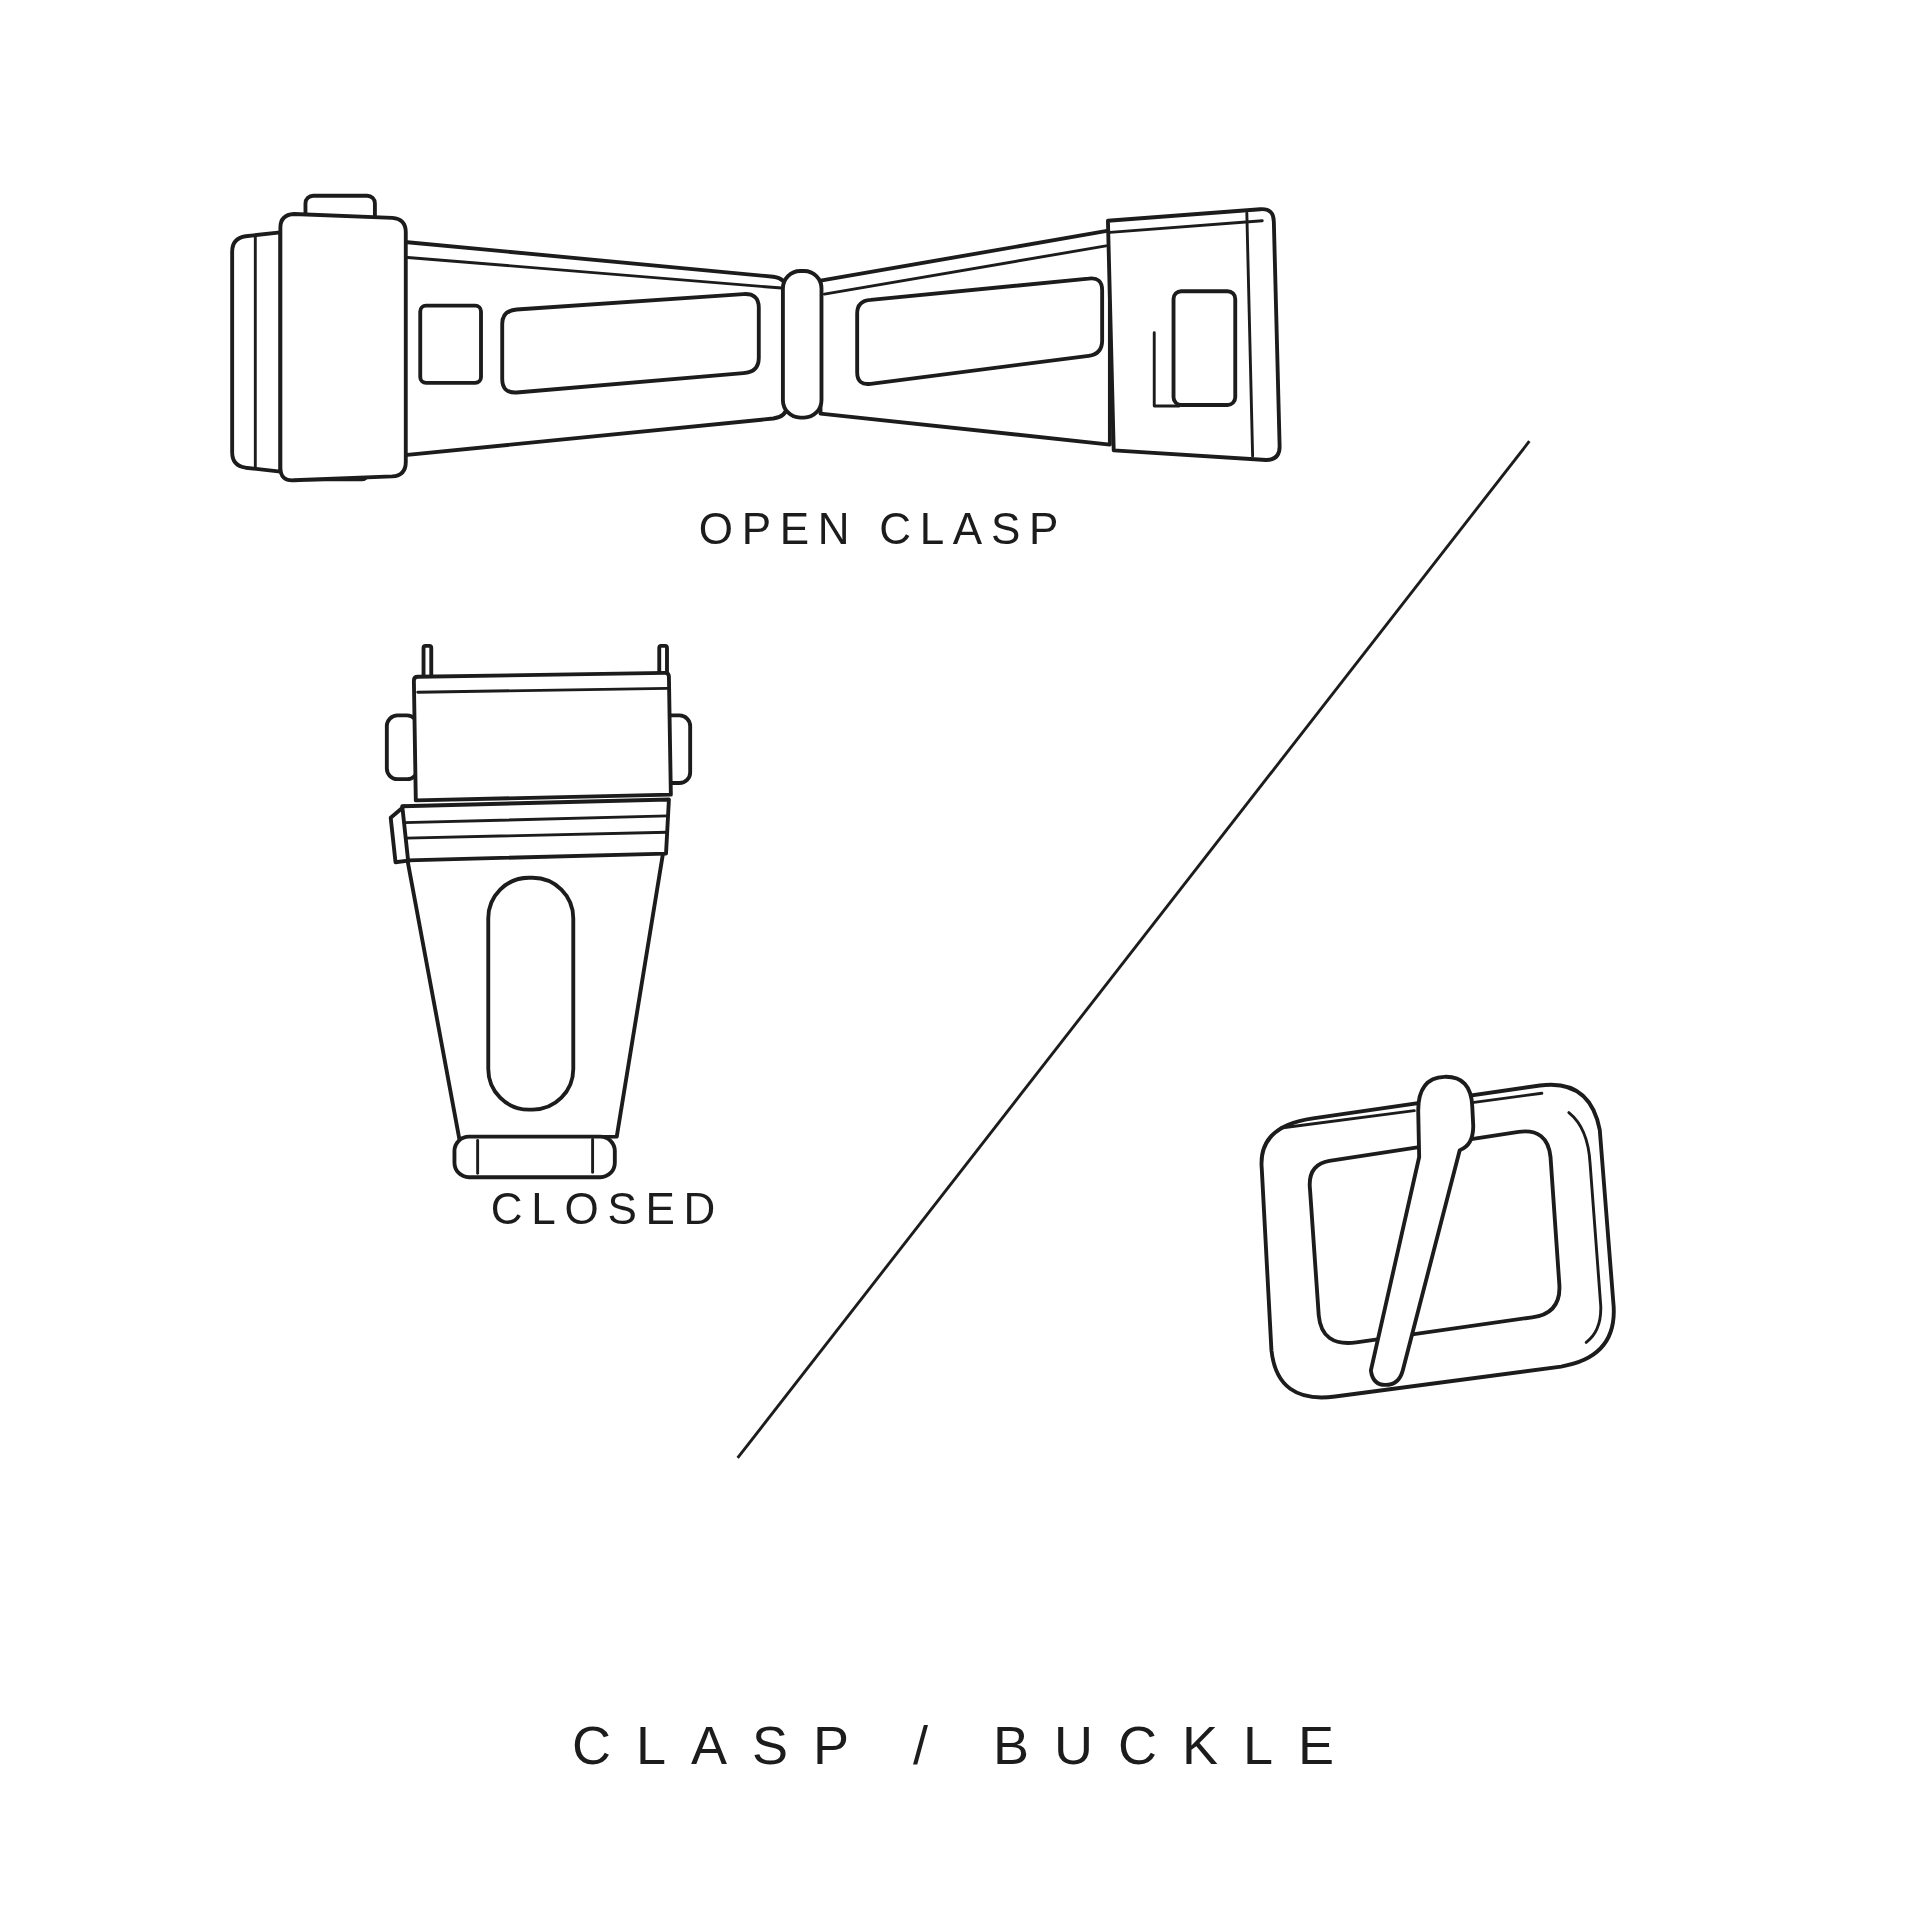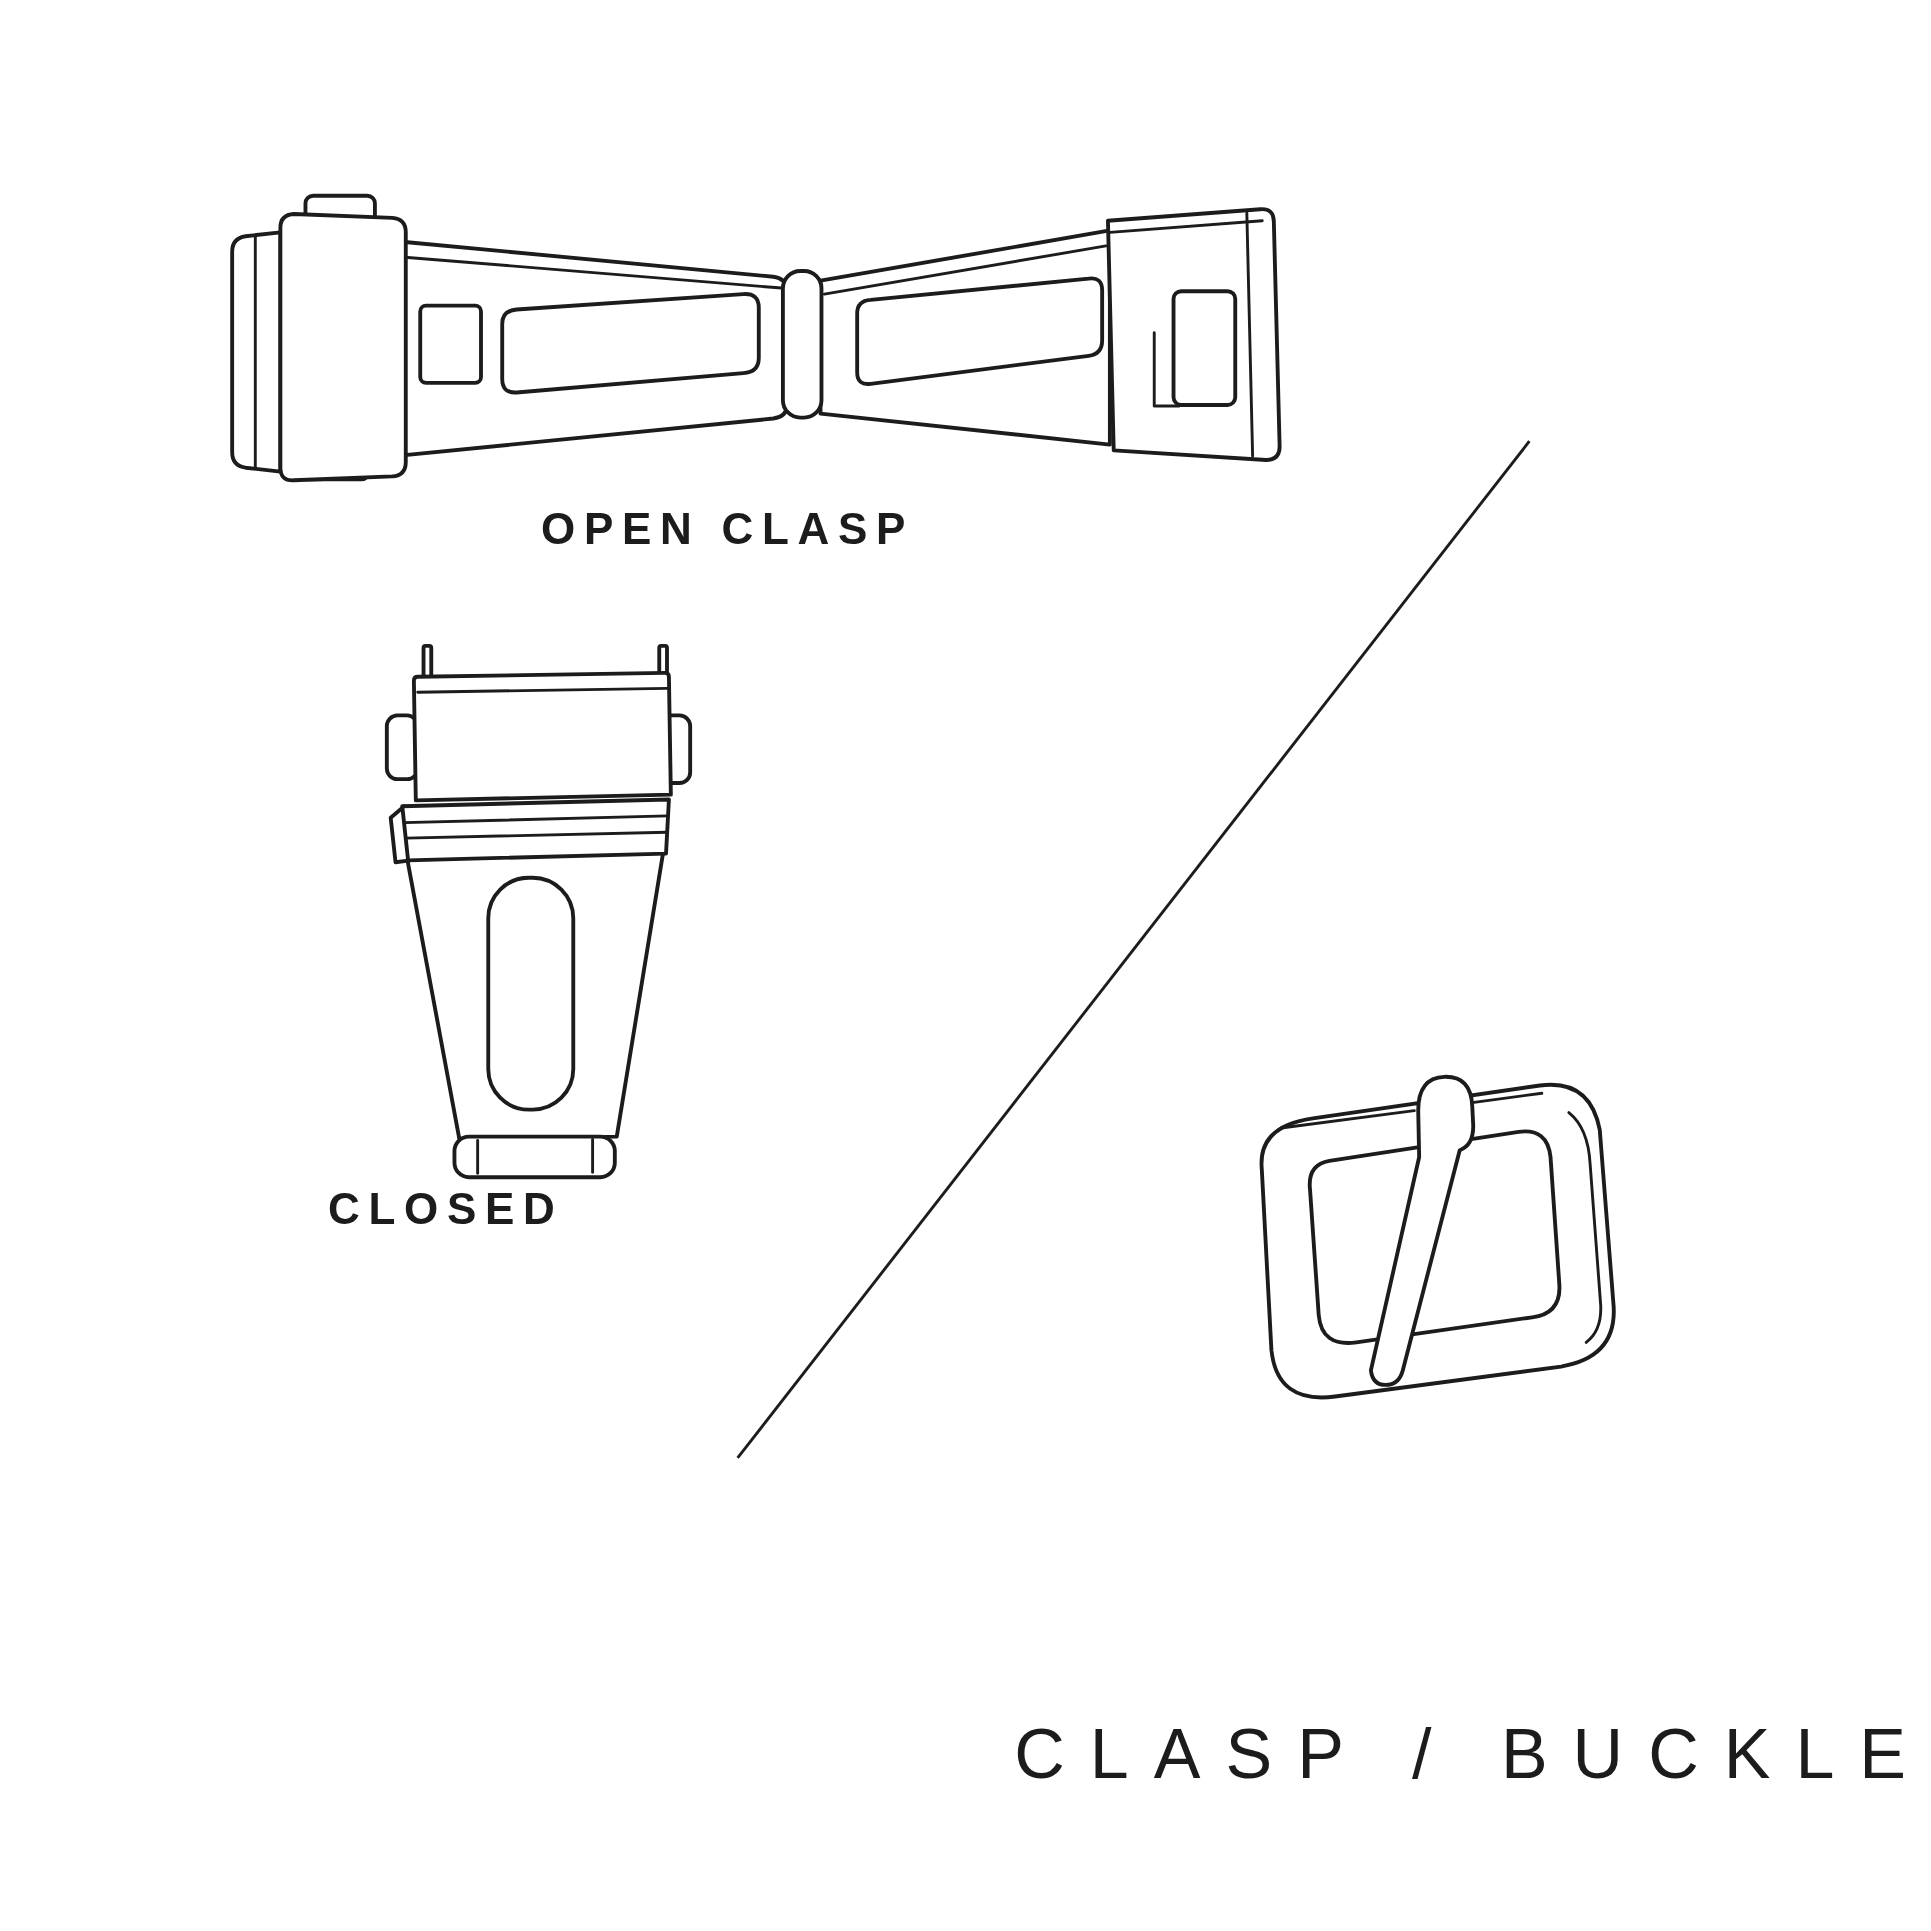--- a/index.html
+++ b/index.html
@@ -9,33 +9,33 @@
     height: 1931px;
     background: var(--bg, #ffffff);
     color: var(--ink, #1c1c1c);
     font-family: "Liberation Sans", sans-serif;
     overflow: hidden;
   }
   .illus { position:absolute; }
   .illus svg { display:block; color: var(--ink, #1c1c1c); }
   .caption {
     position:absolute;
-    text-align:left;
+    text-align:right;
     font-size:44px;
     letter-spacing:8.7px;
-    font-weight:700;
+    font-weight:400;
     color: var(--ink, #1c1c1c);
     white-space:nowrap;
   }
   .page-title {
     position:absolute;
     left:0; right:0;
     top:1714px;
-    text-align:right;
-    font-size:70px;
+    text-align:center;
+    font-size:54px;
     letter-spacing:25px;
     font-weight:500;
     color: var(--ink, #1c1c1c);
     white-space:nowrap;
   }
 </style>
 </head>
 <body>
 
 <div class="canvas">

